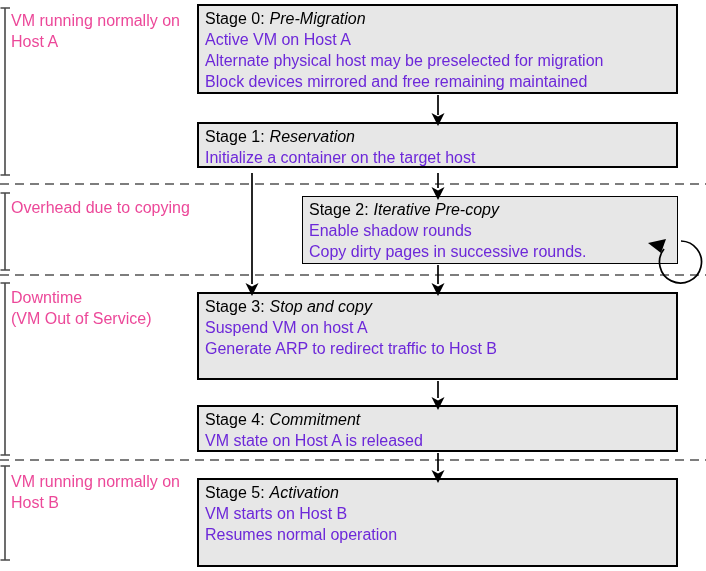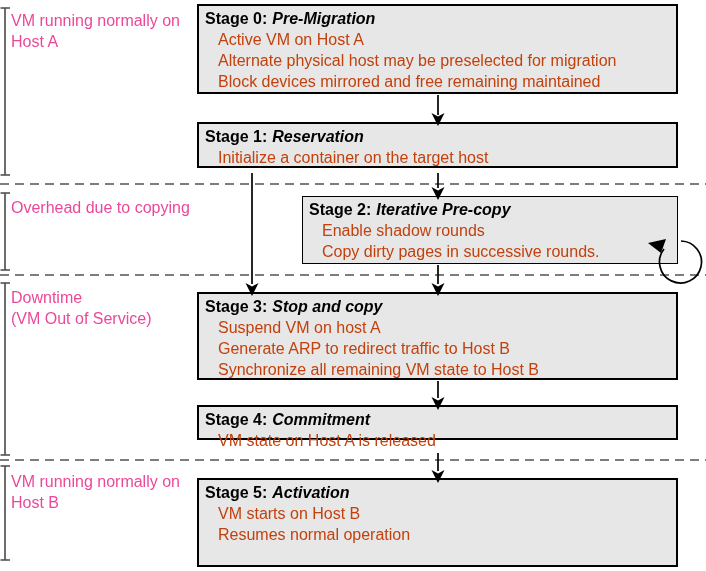--- a/index.html
+++ b/index.html
@@ -16,32 +16,32 @@
     position: absolute;
     background: #e7e7e7;
     border: 2px solid #000000;
     box-sizing: border-box;
     padding-top: 2px;
   }
   .stage-box.thin { border-width: 1.5px; }
   .stage-title {
     font-size: 16px;
     line-height: 21px;
-    font-weight: bold;
+    font-weight: normal;
     padding-left: 6px;
     white-space: nowrap;
     color: #000;
   }
   .stage-title .tname { font-style: italic; margin-left: 5px; }
   .stage-line {
     font-size: 16px;
     line-height: 21px;
-    padding-left: 19px;
+    padding-left: 6px;
     white-space: nowrap;
-    color: #c2410c;
+    color: #6d28d9;
   }
   
   .phase-label {
     position: absolute;
     font-size: 16px;
     line-height: 21px;
     color: #ec4899;
     white-space: nowrap;
   }
   
@@ -79,24 +79,23 @@
     <div class="stage-line">Enable shadow rounds</div>
     <div class="stage-line">Copy dirty pages in successive rounds.</div>
   </div>
 
   <div class="stage-box" style="left:197px; top:292px; width:481px; height:88px">
     <div class="stage-title">
       <span class="tprefix">Stage 3:</span><span class="tname">Stop and copy</span>
     </div>
     <div class="stage-line">Suspend VM on host A</div>
     <div class="stage-line">Generate ARP to redirect traffic to Host B</div>
-    <div class="stage-line">Synchronize all remaining VM state to Host B</div>
   </div>
 
-  <div class="stage-box" style="left:197px; top:405px; width:481px; height:35px">
+  <div class="stage-box" style="left:197px; top:405px; width:481px; height:47px">
     <div class="stage-title">
       <span class="tprefix">Stage 4:</span><span class="tname">Commitment</span>
     </div>
     <div class="stage-line">VM state on Host A is released</div>
   </div>
 
   <div class="stage-box" style="left:197px; top:478px; width:481px; height:89px">
     <div class="stage-title">
       <span class="tprefix">Stage 5:</span><span class="tname">Activation</span>
     </div>

